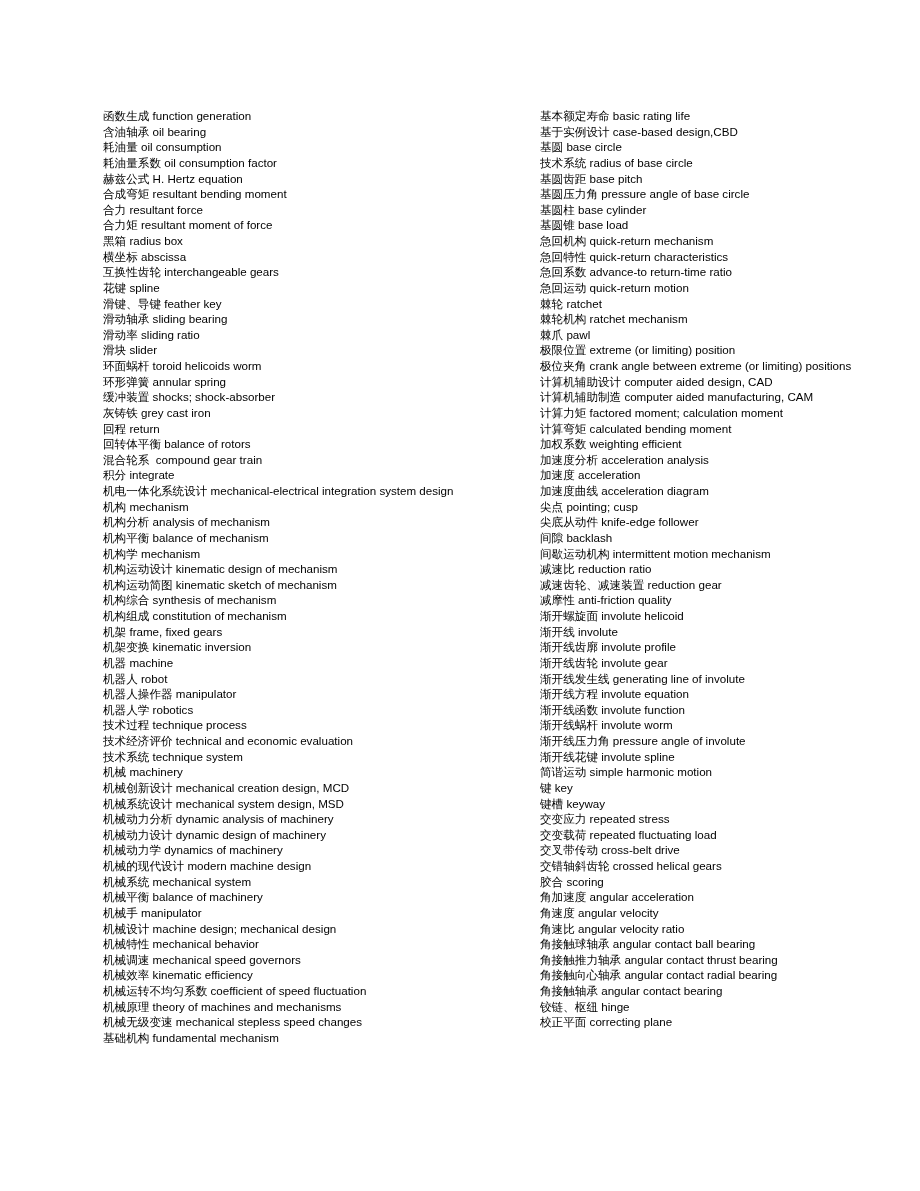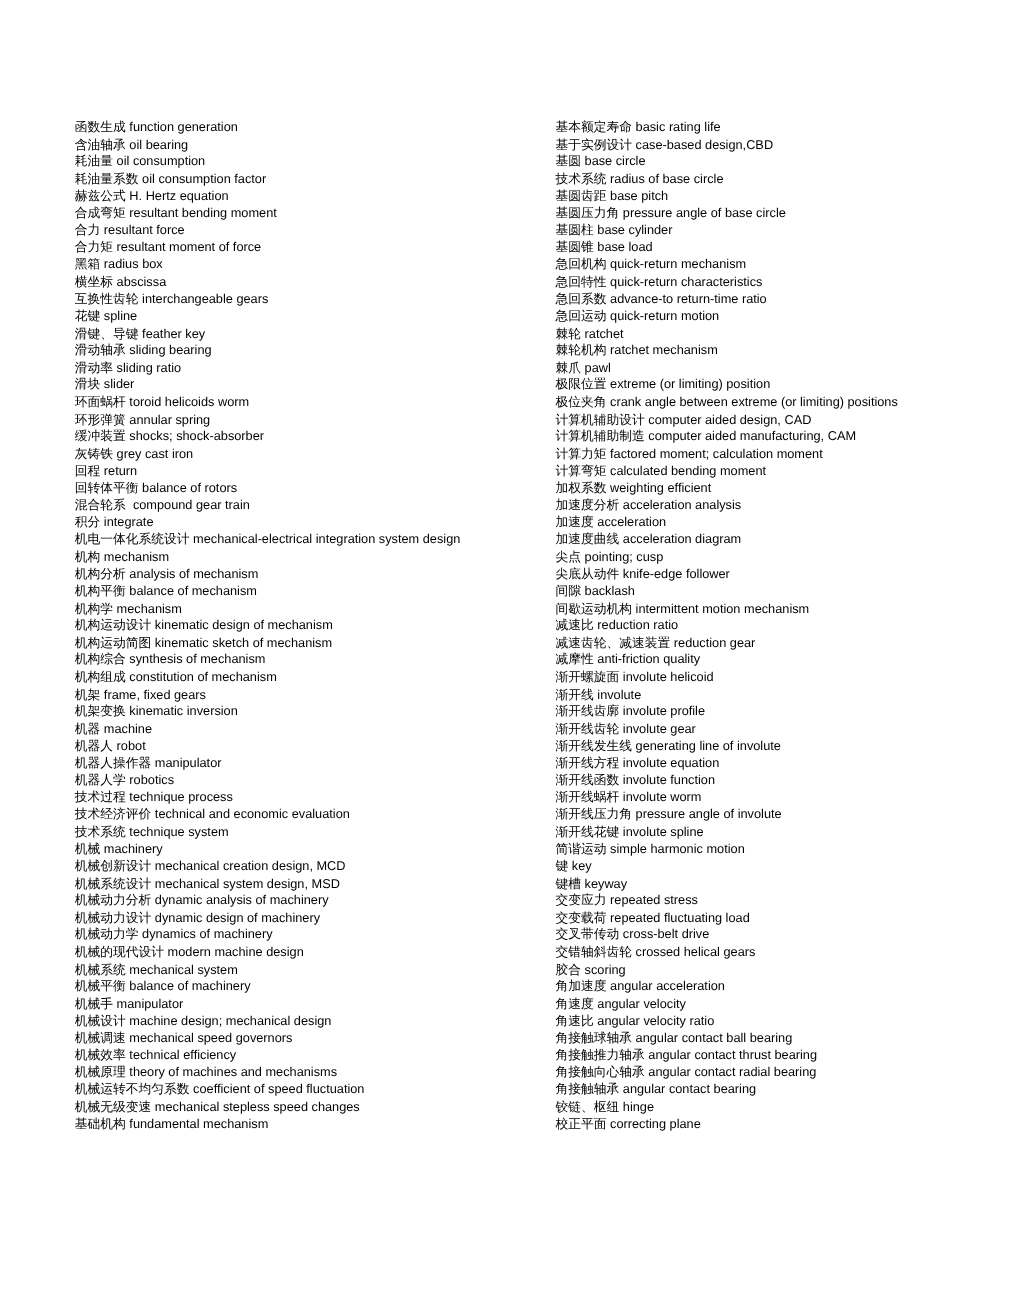--- a/index.html
+++ b/index.html
@@ -26,20 +26,21 @@
   }
   .columns {
     position: absolute;
     left: 0;
     top: 108px;
     width: 920px;
   }
   .col {
     position: absolute;
     top: 0;
+    margin-left: 35px;
   }
   .col-left {
     left: 68px;
     width: 420px;
   }
   .col-right {
     left: 505px;
     width: 405px;
   }
   .entry {
@@ -108,24 +109,25 @@
           <div class="entry">机械创新设计 mechanical creation design, MCD</div>
           <div class="entry">机械系统设计 mechanical system design, MSD</div>
           <div class="entry">机械动力分析 dynamic analysis of machinery</div>
           <div class="entry">机械动力设计 dynamic design of machinery</div>
           <div class="entry">机械动力学 dynamics of machinery</div>
           <div class="entry">机械的现代设计 modern machine design</div>
           <div class="entry">机械系统 mechanical system</div>
           <div class="entry">机械平衡 balance of machinery</div>
           <div class="entry">机械手 manipulator</div>
           <div class="entry">机械设计 machine design; mechanical design</div>
+          <div class="entry">机械特性 mechanical behavior</div>
           <div class="entry">机械调速 mechanical speed governors</div>
-          <div class="entry">机械效率 technical efficiency</div>
+          <div class="entry">机械效率 kinematic efficiency</div>
+          <div class="entry">机械运转不均匀系数 coefficient of speed fluctuation</div>
           <div class="entry">机械原理 theory of machines and mechanisms</div>
-          <div class="entry">机械运转不均匀系数 coefficient of speed fluctuation</div>
           <div class="entry">机械无级变速 mechanical stepless speed changes</div>
           <div class="entry">基础机构 fundamental mechanism</div>
         </div>
     </div>
 
     <div class="col col-right">
       <div>
           <div class="entry">基本额定寿命 basic rating life</div>
           <div class="entry">基于实例设计 case-based design,CBD</div>
           <div class="entry">基圆 base circle</div>

